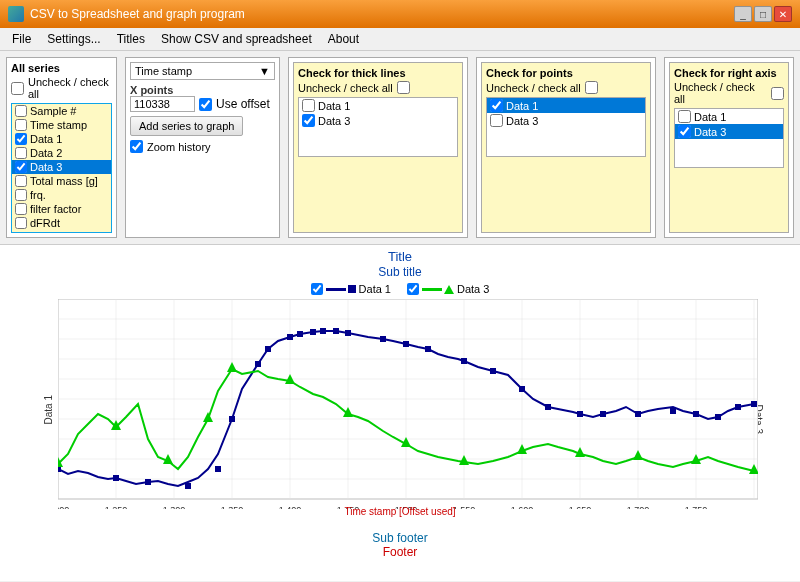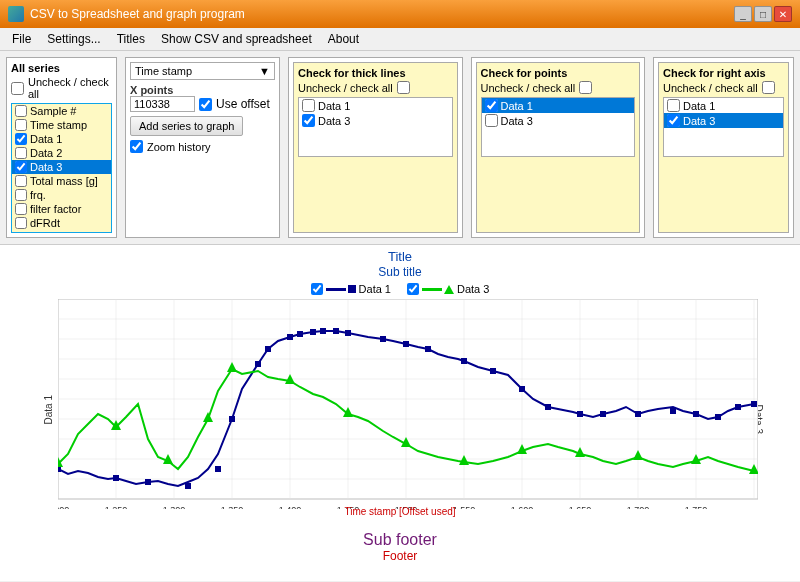--- a/index.html
+++ b/index.html
@@ -140,21 +140,21 @@
     }
     .check-item {
       display: flex;
       align-items: center;
       gap: 3px;
       padding: 1px 3px;
       font-size: 11px;
       cursor: pointer;
     }
     .check-item.selected { background: #0078d7; color: white; }
-    .right-axis-panel { width: 141px; }
+    .right-axis-panel { width: 130px; }
     .graph-area {
       flex: 1;
       background: white;
       display: flex;
       flex-direction: column;
       align-items: center;
       padding: 4px 0 2px;
       position: relative;
     }
     .graph-title { color: #0645ad; font-size: 13px; margin-bottom: 1px; cursor: pointer; }
@@ -183,21 +183,21 @@
       background: #00cc00;
       position: relative;
     }
     .legend-tri {
       width: 0; height: 0;
       border-left: 5px solid transparent;
       border-right: 5px solid transparent;
       border-bottom: 9px solid #00cc00;
       display: inline-block;
     }
-    .subfooter { color: #701a75; font-size: 16px; margin-top: 2px; }
+    .subfooter { color: #0369a1; font-size: 12px; margin-top: 2px; }
     .footer { color: #cc0000; font-size: 12px; }
     input[type=checkbox] { cursor: pointer; }
   </style>
 </head>
 <body>
 
 <div class="title-bar">
   <div class="title-bar-left">
     <div class="app-icon"></div>
     <span>CSV to Spreadsheet and graph program</span>

